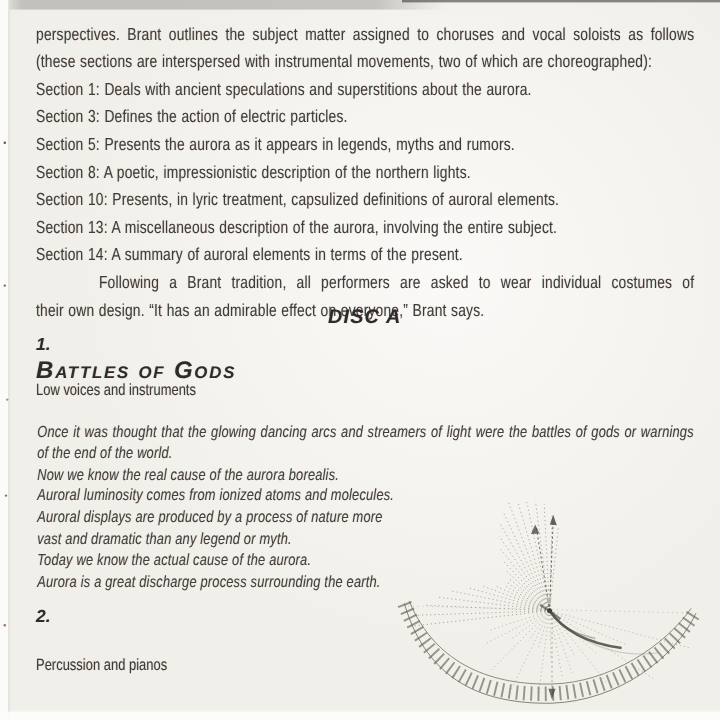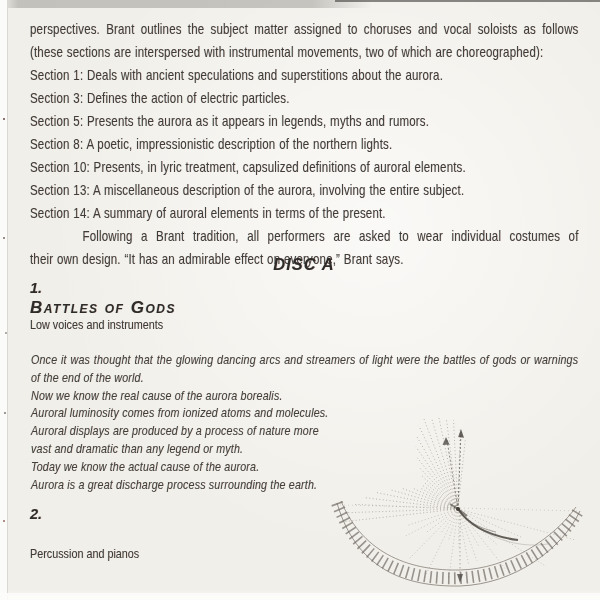--- a/index.html
+++ b/index.html
@@ -31,21 +31,21 @@
   .line{white-space:nowrap;}
   .jl{white-space:normal;text-align:justify;text-align-last:justify;}
   .indent1{text-indent:66px;}
 
   .disc-header{
     position:absolute;left:30px;top:255px;width:548px;text-align:center;
     font-weight:bold;font-style:italic;font-size:16.5px;letter-spacing:1px;color:#2f2b28;
   }
   .track-number{position:absolute;left:30px;font-weight:bold;font-style:italic;font-size:14.5px;color:#2f2b28;}
   .track-title{position:absolute;left:30px;font-weight:bold;font-style:italic;font-variant:small-caps;
-    font-size:17px;letter-spacing:1.5px;color:#2f2b28;white-space:nowrap;text-align:center;}
+    font-size:20px;letter-spacing:1.5px;color:#2f2b28;white-space:nowrap;text-align:center;}
   .track-instr{position:absolute;left:30px;font-size:13.5px;white-space:nowrap;
     transform:scaleX(0.8);transform-origin:0 0;color:#3f3a35;}
   #t1num{top:280px;} #t1title{top:298px;} #t1instr{top:317px;}
   #t2num{top:506px;} #t2title{top:526px;} #t2instr{top:546px;}
 
   .lyrics{
     position:absolute;left:31px;top:351px;width:684px;
     font-style:italic;font-size:13.4px;line-height:17.8px;letter-spacing:0.2px;
     transform:scaleX(0.8);transform-origin:0 0;color:#44403a;
   }

